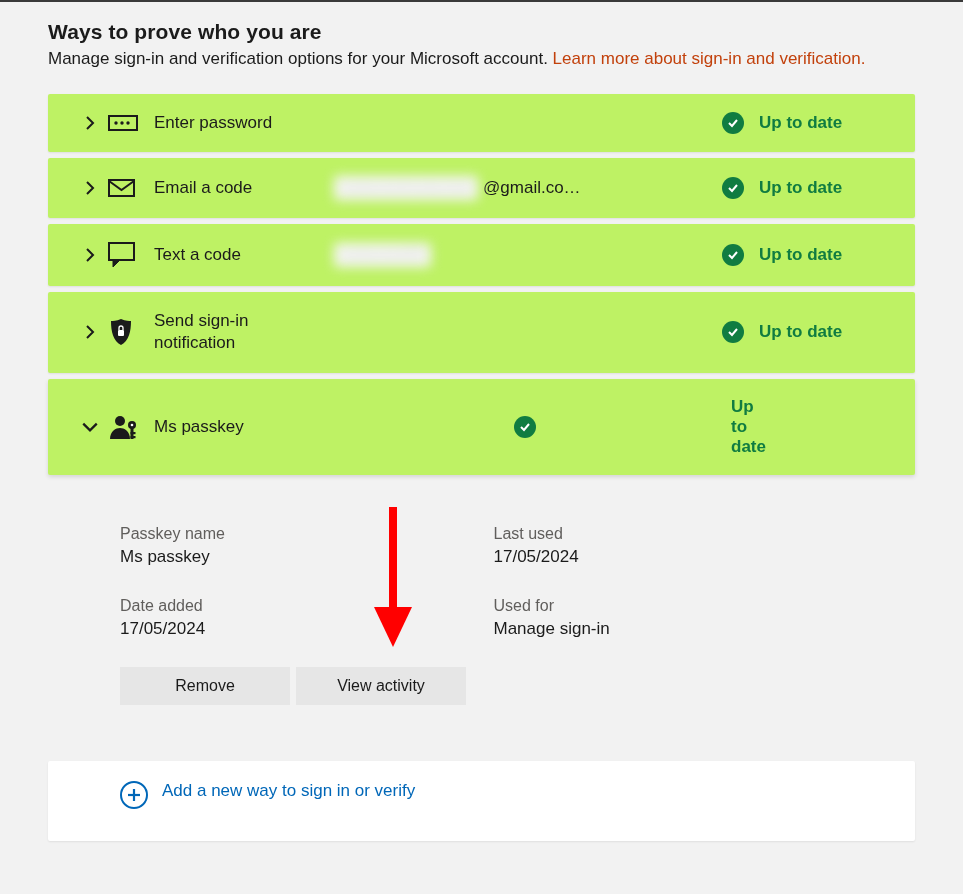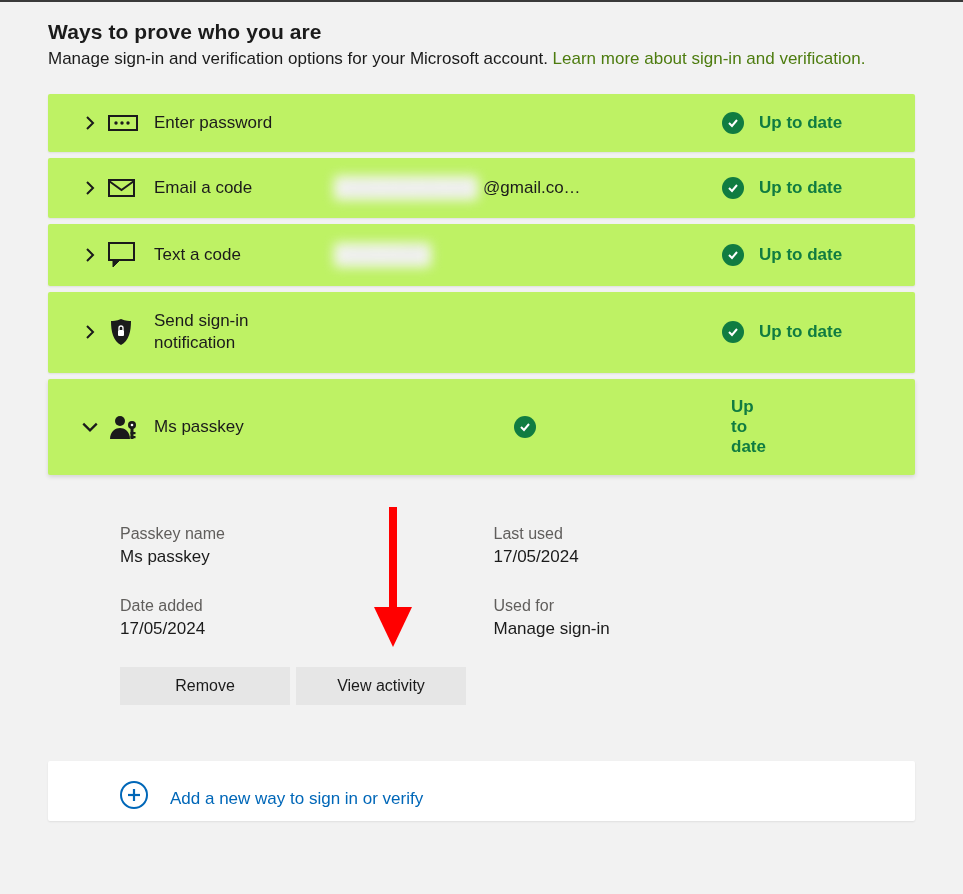--- a/index.html
+++ b/index.html
@@ -19,21 +19,21 @@
     letter-spacing: 0.1px;
     margin-bottom: 2px;
     color: #1b1b1b;
   }
   .subheading {
     font-size: 17px;
     color: #1b1b1b;
     line-height: 1.5;
     margin-bottom: 22px;
   }
-  a.link { color: #4d7c0f; text-decoration: none; cursor: pointer; }
+  a.link { color: #c2410c; text-decoration: none; cursor: pointer; }
 
   .card-list { display: flex; flex-direction: column; gap: 6px; }
 
   .method-row {
     background: #bef264;
     border-radius: 2px;
     box-shadow: 0 1px 2px rgba(0,0,0,0.08);
     padding: 18px 24px;
     display: grid;
     grid-template-columns: 36px 46px 180px 1fr 36px 140px;
@@ -86,24 +86,24 @@
     font-size:16px;
     color:#1b1b1b;
     cursor:pointer;
     font-family: inherit;
   }
 
   .add-row {
     background:#fff;
     border-radius:2px;
     box-shadow: 0 1px 2px rgba(0,0,0,0.08);
-    padding: 20px 24px 12px 72px;
+    padding: 20px 24px 32px 72px;
     display:flex;
-    align-items:flex-end;
-    gap:22px;
+    align-items:flex-start;
+    gap:14px;
     margin-top:6px;
   }
   .add-circle {
     width:28px; height:28px; border:2px solid #0067b8; border-radius:50%;
     display:flex; align-items:center; justify-content:center;
   }
   .add-text { font-size:17px; color:#0067b8; cursor:pointer; }
 
   
   .arrow {

